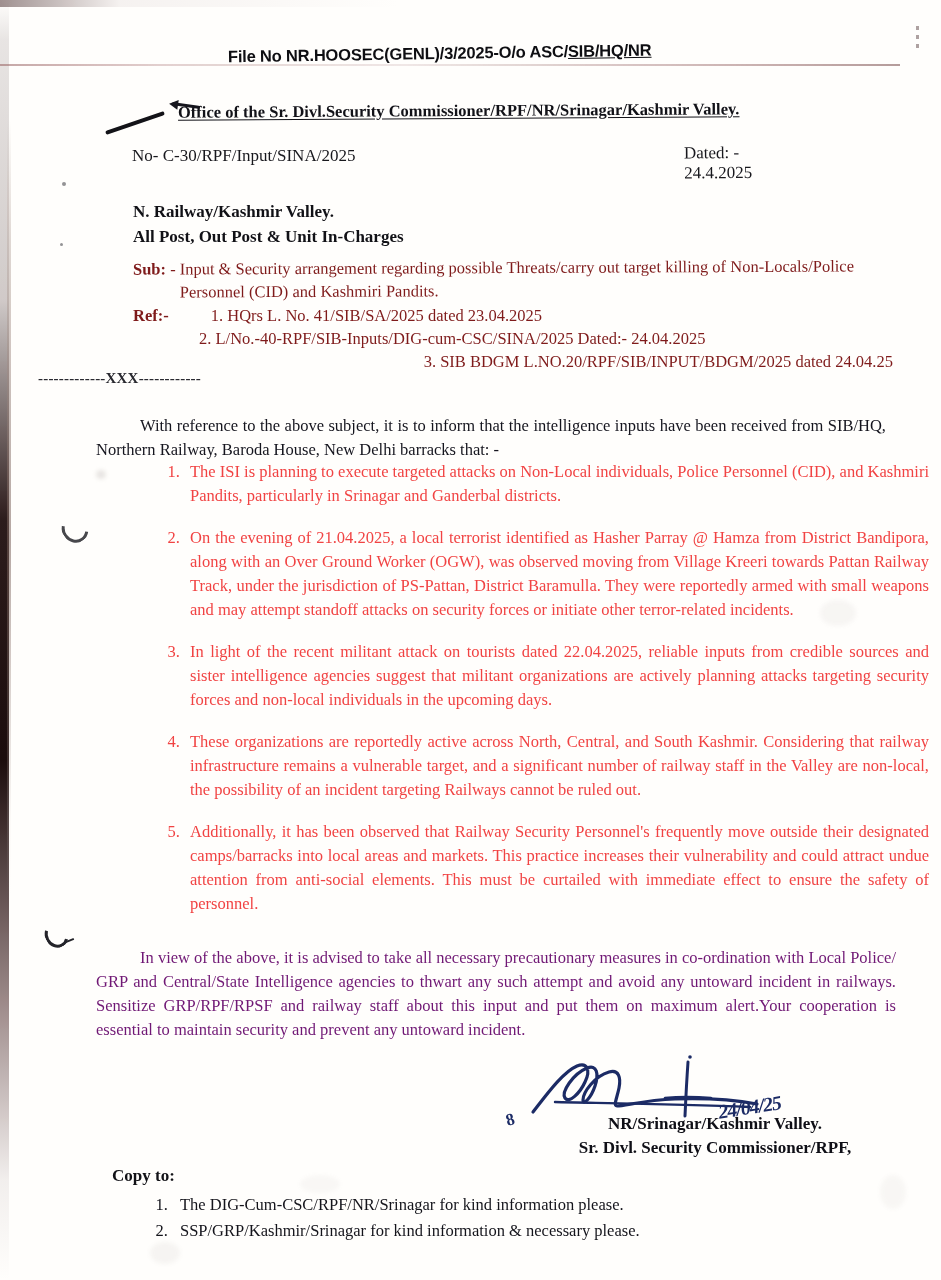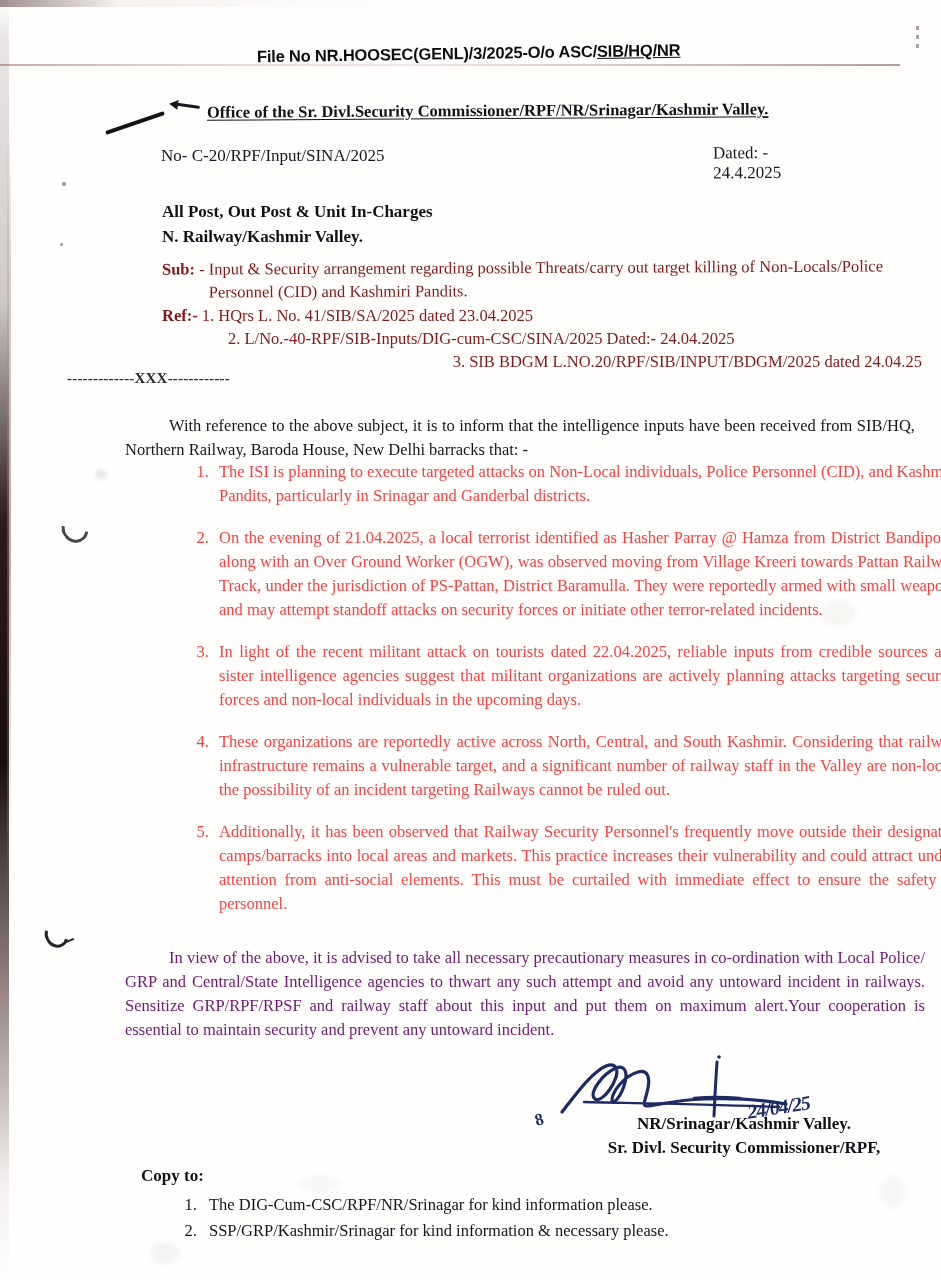--- a/index.html
+++ b/index.html
@@ -140,21 +140,21 @@
     position: absolute;
     width: 4px; height: 4px;
     border-radius: 50%;
     background: rgba(60,60,65,0.55);
   }
 
   
   .doc-body {
     position: absolute;
     left: 0; top: 0;
-    width: 781px; height: 1280px; margin-left: 29px;
+    width: 781px; height: 1280px;
   }
 
   .file-no {
     position: absolute;
     left: 228px; top: 44px;
     font-family: "Liberation Sans", "DejaVu Sans", sans-serif;
     font-weight: bold;
     font-size: 16.5px;
     letter-spacing: -0.2px;
     color: #101014;
@@ -213,21 +213,21 @@
     display: flex;
     transform: rotate(-0.25deg);
   }
   .subject-block .lbl {
     font-weight: bold;
     white-space: nowrap;
     padding-right: 4px;
   }
   .subject-block .sub-text { flex: 1; }
   .ref-list { margin-top: 2px; }
-  .ref-item-1 { display: flex; }
+  .ref-item-1 { display: flex; gap: 38px; }
   .ref-item { margin-left: 66px; }
   .ref-item-3 { margin-left: 66px; text-align: right; }
 
   .xxx-sep {
     position: absolute;
     left: 0; top: 370px;
     width: 941px;
     font-size: 15px;
     letter-spacing: 0.2px;
     font-weight: bold;
@@ -362,26 +362,26 @@
   <div class="pen-arrow"></div>
   <div class="pen-c-top"></div>
   <div class="pen-c-bottom"></div>
 
   <div class="doc-body">
 
     <div class="file-no">File No NR.HOOSEC(GENL)/3/2025-O/o ASC/<span class="underline-part">SIB/HQ/NR</span></div>
 
     <div class="office-line">Office of the Sr. Divl.Security Commissioner/RPF/NR/Srinagar/Kashmir Valley.</div>
 
-    <div class="ref-no">No- C-20/RPF/Input/SINA/2025</div>
+    <div class="ref-no">No- C-30/RPF/Input/SINA/2025</div>
     <div class="date-line">Dated: - 24.4.2025</div>
 
     <div class="addressee">
+      <div>N. Railway/Kashmir Valley.</div>
       <div>All Post, Out Post &amp; Unit In-Charges</div>
-      <div>N. Railway/Kashmir Valley.</div>
     </div>
 
     <div class="subject-block">
       <div class="sub-row">
         <span class="lbl">Sub: -</span>
         <span class="sub-text">Input &amp; Security arrangement regarding possible Threats/carry out target killing of Non-Locals/Police Personnel (CID) and Kashmiri Pandits.</span>
       </div>
       <div class="ref-list">
         <div class="ref-item-1">
           <span class="lbl">Ref:-</span>

